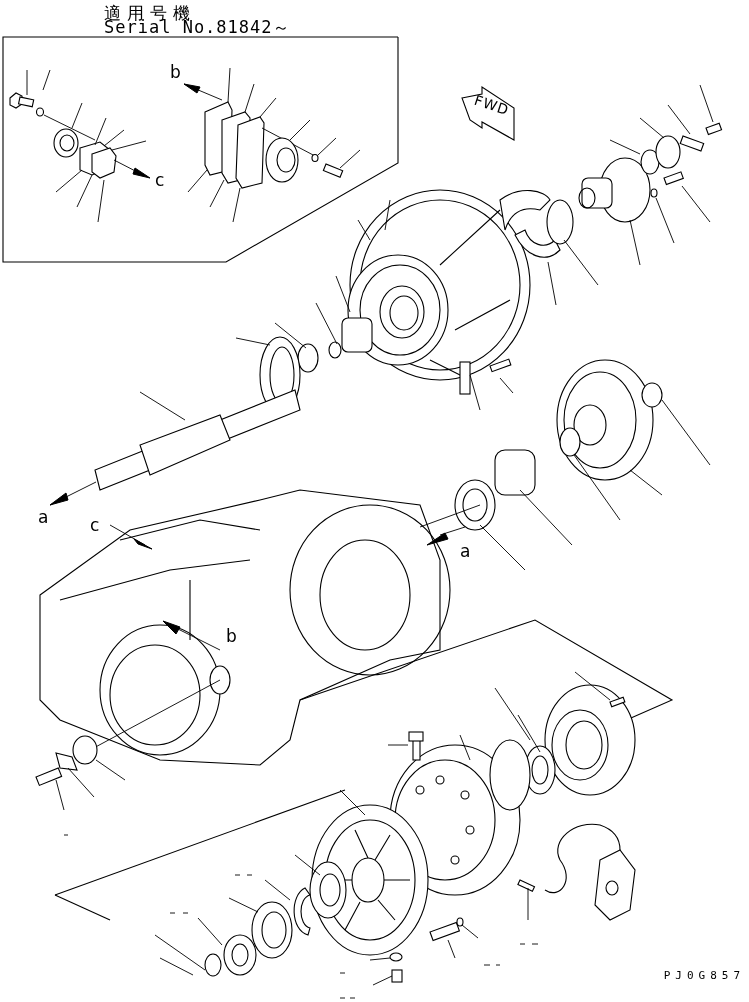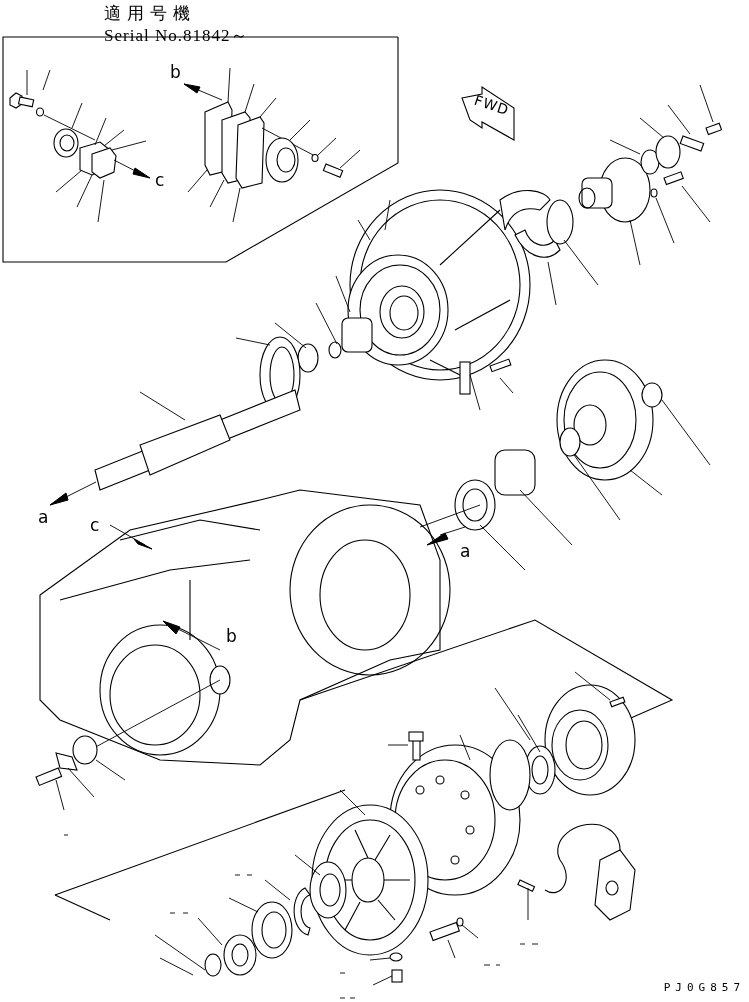--- a/index.html
+++ b/index.html
@@ -1,21 +1,21 @@
 <!DOCTYPE html>
 <html><head>
 <meta charset="utf-8">
 <style>
   html, body { margin: 0; padding: 0; background: #ffffff; }
   body { width: 749px; height: 1002px; position: relative; overflow: hidden; font-family: "DejaVu Sans Mono", monospace; }
   .hdr { position: absolute; left: 104px; font-size: 17px; color: #000; letter-spacing: 1px; }
   .hdr-jp { top: 2px; letter-spacing: 6px; }
-  .hdr-sn { top: 24px; font-family: Liberation Serif, serif; }
+  .hdr-sn { top: 16px; }
   .ref { position: absolute; font-family: "DejaVu Sans", sans-serif; font-size: 17px; color: #000; line-height: 1; }
-  .code { position: absolute; right: 4px; bottom: 8px; font-size: 11px; letter-spacing: 5px; color: #000; }
+  .code { position: absolute; right: 4px; bottom: 20px; font-size: 11px; letter-spacing: 5px; color: #000; }
   .fwd { position: absolute; left: 0; top: 0; }
   svg.art { position: absolute; left: 0; top: 0; }
   .stroke { fill: none; stroke: #000; stroke-width: 1.1; }
   .thin { fill: none; stroke: #000; stroke-width: 0.9; }
   .fillw { fill: #fff; stroke: #000; stroke-width: 1.1; }
   .dark { fill: #000; stroke: #000; }
 </style>
 </head>
 <body>
 

